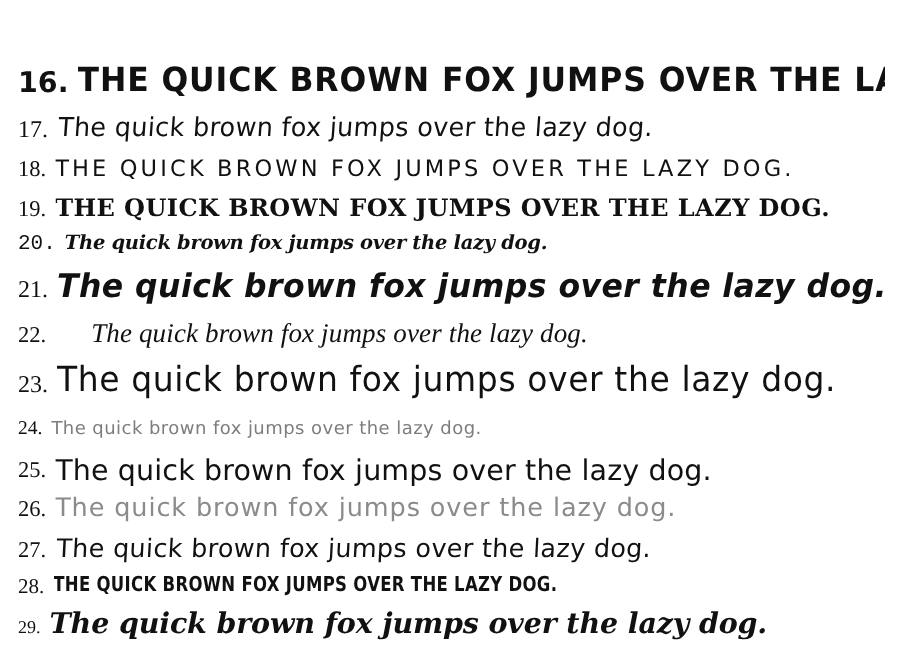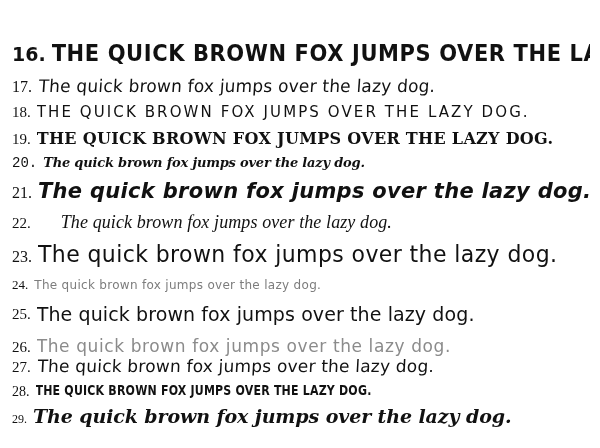--- a/index.html
+++ b/index.html
@@ -112,21 +112,21 @@
     color: #7d7d7d; letter-spacing: 0.3px;
   }
 
   .r25 { height: 30px; align-items: center; }
   .r25 .num { font-size: 15px; font-family: "Liberation Serif", serif; }
   .r25 .sample {
     font-size: 19px; font-family: "DejaVu Sans", sans-serif;
     font-weight: 400; letter-spacing: 0.1px;
   }
 
-  .r26 { height: 27px; align-items: flex-end; }
+  .r26 { height: 27px; }
   .r26 .num { font-size: 15px; font-family: "Liberation Serif", serif; }
   .r26 .sample {
     font-size: 17px; font-family: "DejaVu Sans", sans-serif;
     color: #8b8b8b; letter-spacing: 0.6px;
   }
 
   .r27 { height: 28px; }
   .r27 .num { font-size: 15px; font-family: "Liberation Serif", serif; }
   .r27 .sample {
     font-size: 17px; font-family: "DejaVu Sans", sans-serif;

